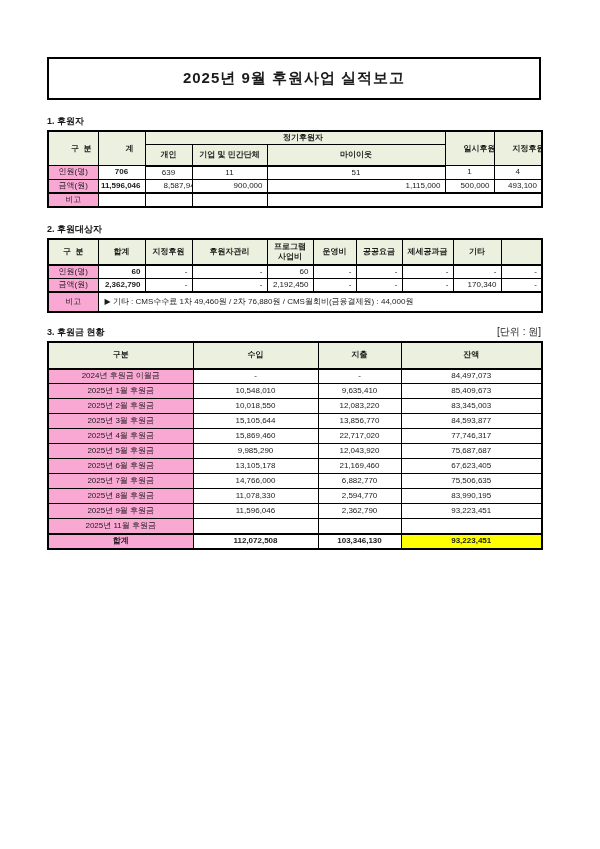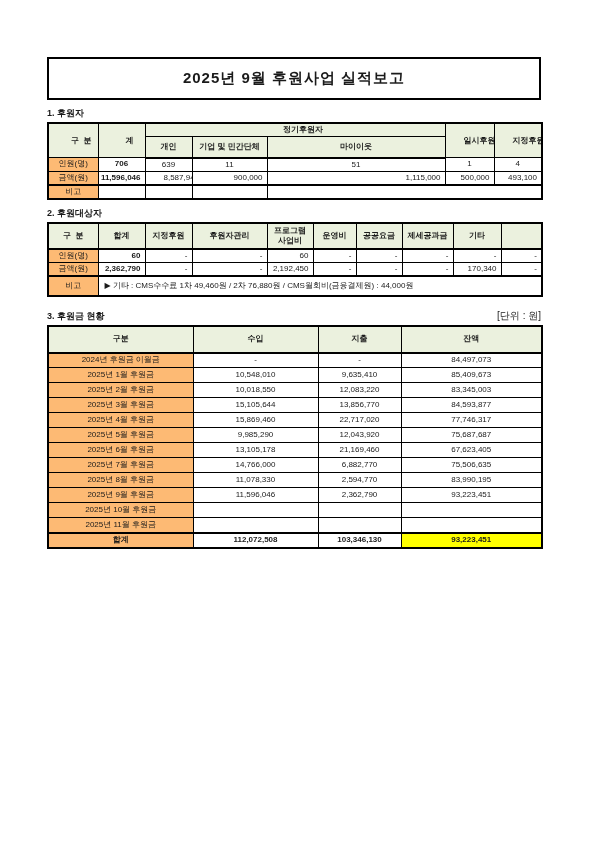--- a/index.html
+++ b/index.html
@@ -15,21 +15,21 @@
   .title-box {
     margin-top:57px;
     height:43px;
     border:2px solid #000;
     display:flex; align-items:center; justify-content:center;
     font-size:15px; font-weight:bold; letter-spacing:1px;
   }
 
   .sec-head {
     font-size:9px; font-weight:bold;
-    margin-top:7px; margin-bottom:2px;
+    margin-top:15px; margin-bottom:2px;
   }
   .sec-head-row {
     display:flex; justify-content:space-between; align-items:flex-end;
     margin-top:12px; margin-bottom:2px;
   }
   .sec-head-row .sec-head { margin:0; }
   .unit-label { font-size:10px; }
 
   table {
     width:494px;
@@ -41,21 +41,21 @@
     border:1px solid #000;
     text-align:center;
     vertical-align:middle;
     padding:1px 2px;
     font-weight:normal;
     overflow:hidden;
     line-height:1.25;
   }
   table { border:2px solid #000; }
   .hdr { background:#ebf1de; font-weight:bold; white-space:pre; }
-  .lbl { background:#fdba74;text-align:center; }
+  .lbl { background:#f9a8d4;text-align:center; }
   .thick-b { border-bottom-width:2px; }
   .thick-t { border-top-width:2px; }
   .num-r { text-align:right; padding-right:4px; }
   .num-l { text-align:left; padding-left:18px; }
   .bold { font-weight:bold; }
   .note-cell { text-align:left; padding-left:6px;border-radius:8px; }
   .hl { background:#ffff00; }
 
   .t1 .r-hdr1 td { height:13px;padding-left:18px; }
   .t1 .r-hdr2 td { height:21px; }
@@ -258,26 +258,20 @@
       <td>2,594,770</td>
       <td>83,990,195</td>
     </tr>
     <tr>
       <td class="lbl">2025년 9월 후원금</td>
       <td>11,596,046</td>
       <td>2,362,790</td>
       <td>93,223,451</td>
     </tr>
     <tr>
-      <td class="lbl">2025년 10월 후원금</td>
-      <td></td>
-      <td></td>
-      <td></td>
-    </tr>
-    <tr>
       <td class="lbl">2025년 11월 후원금</td>
       <td></td>
       <td></td>
       <td></td>
     </tr>
     <tr>
       <td class="lbl bold thick-t">합계</td>
       <td class="bold thick-t">112,072,508</td>
       <td class="bold thick-t">103,346,130</td>
       <td class="bold thick-t hl">93,223,451</td>

